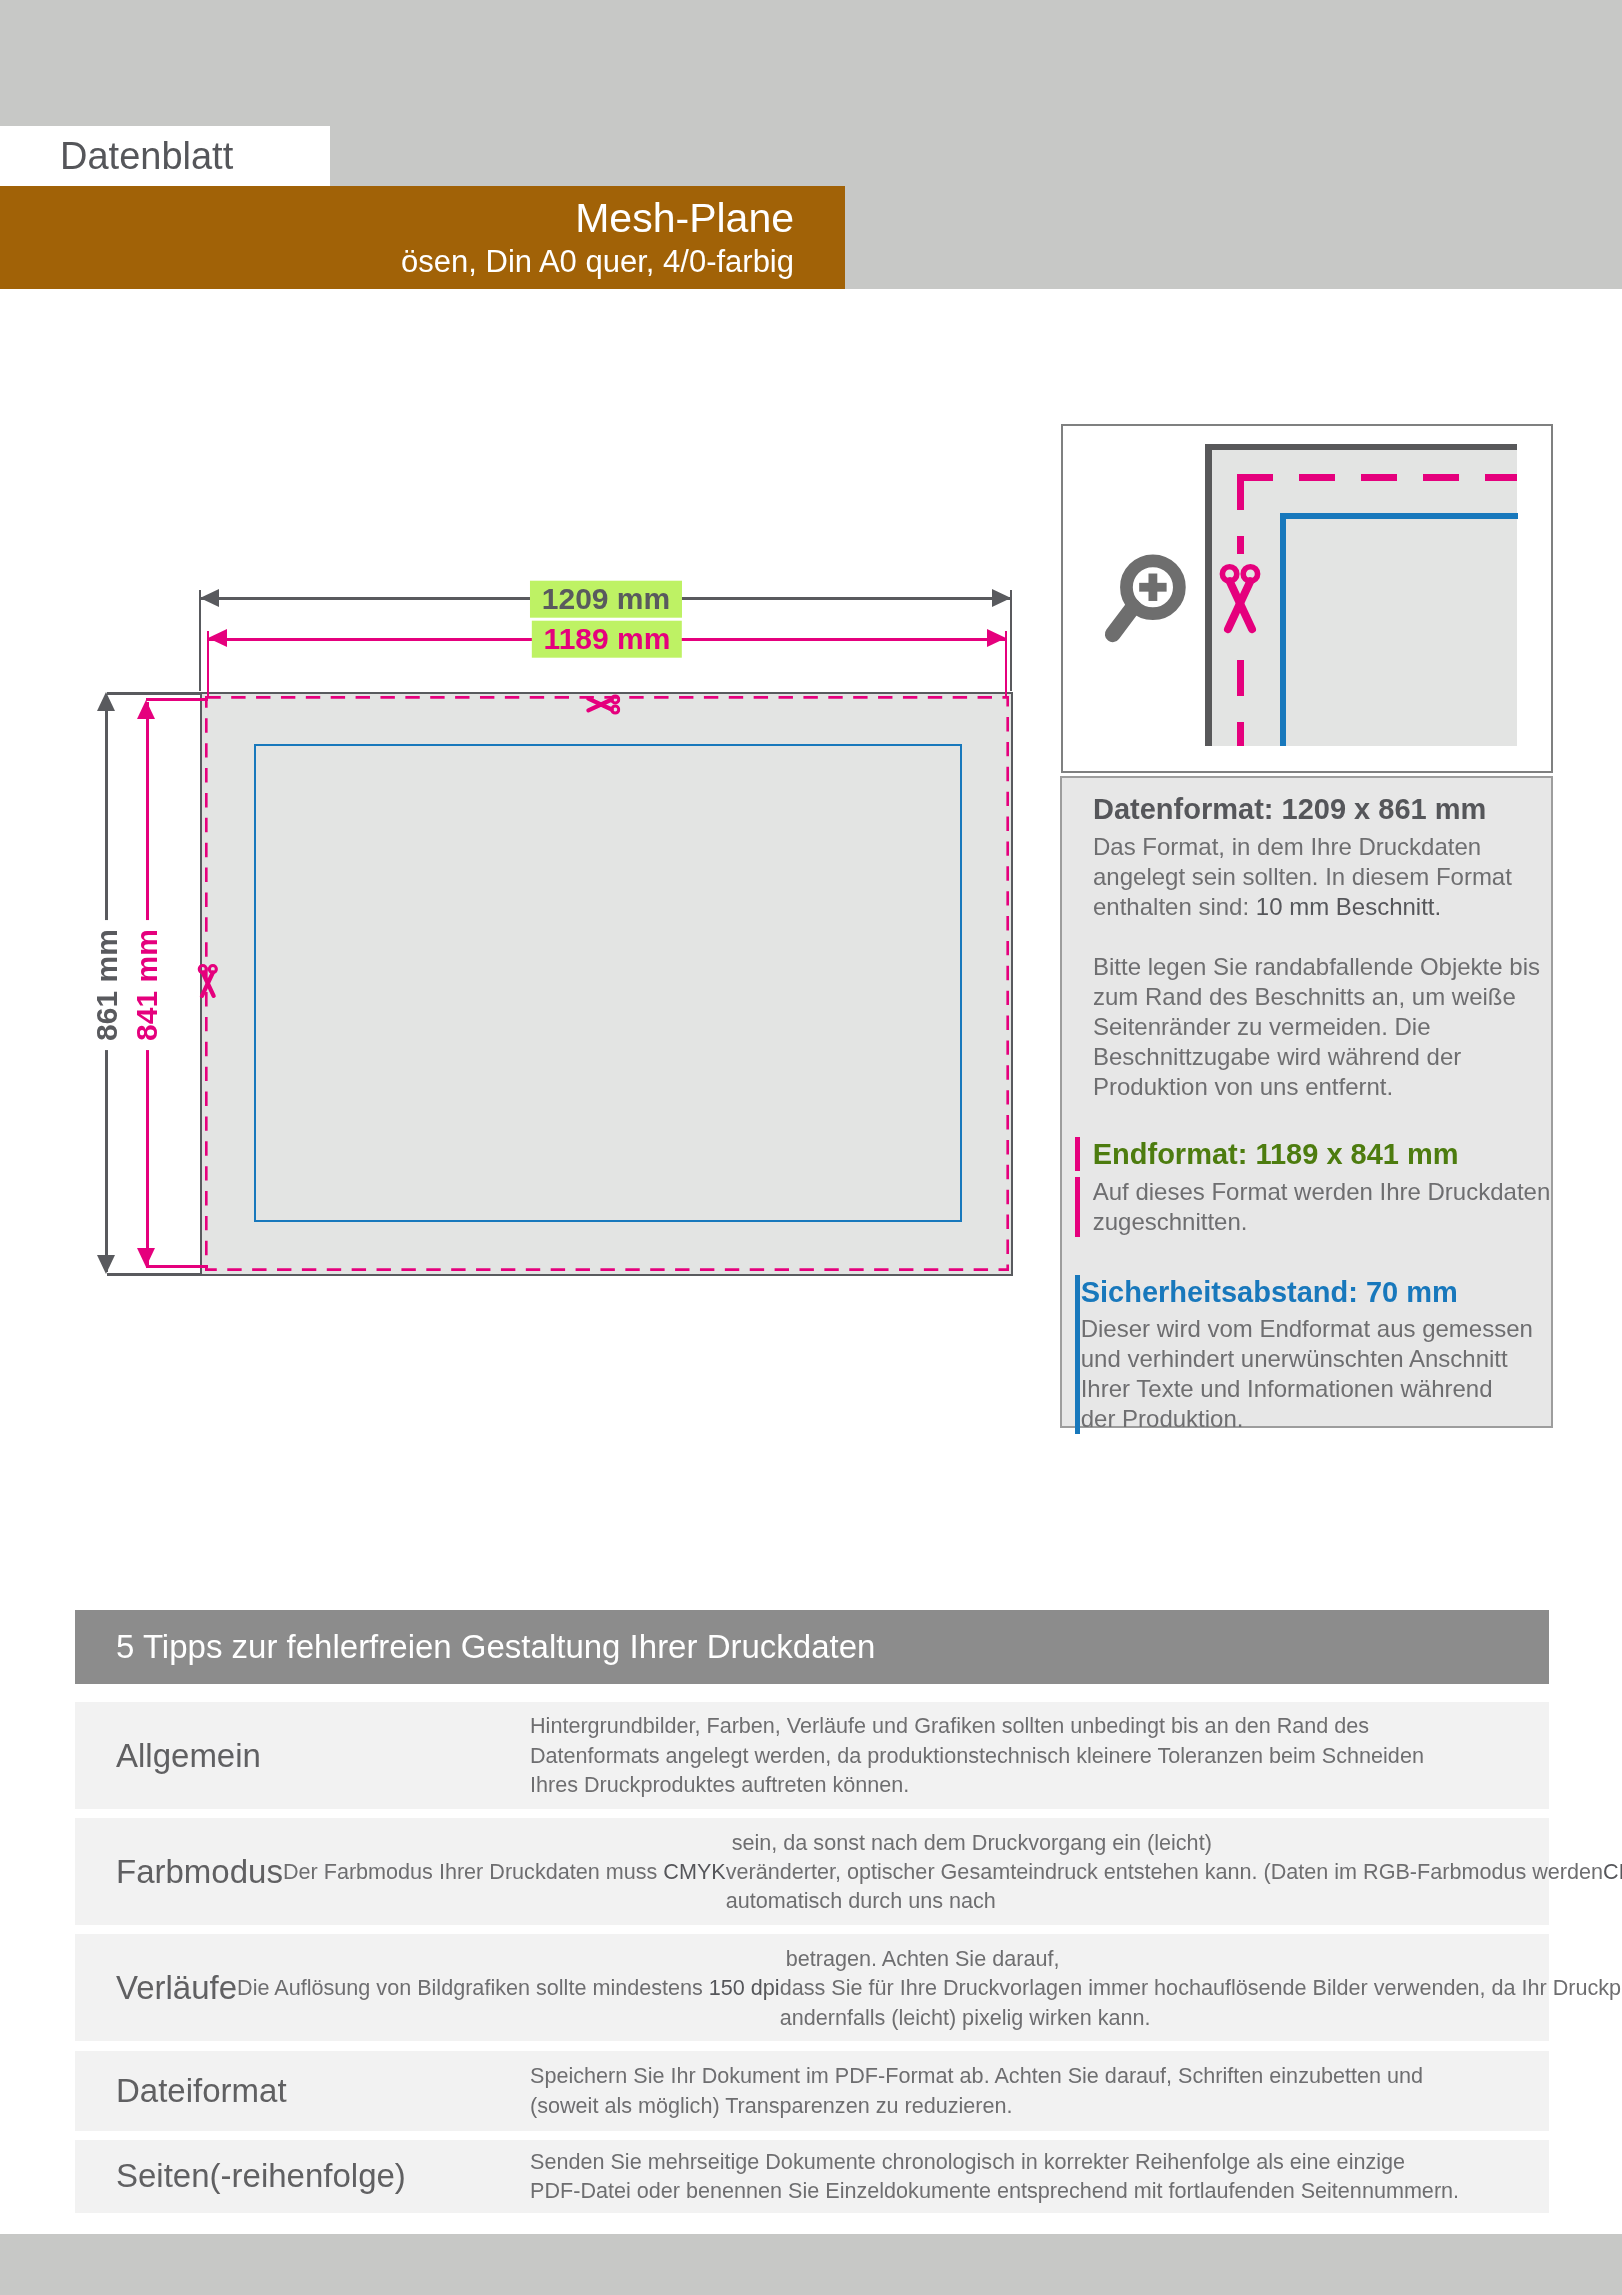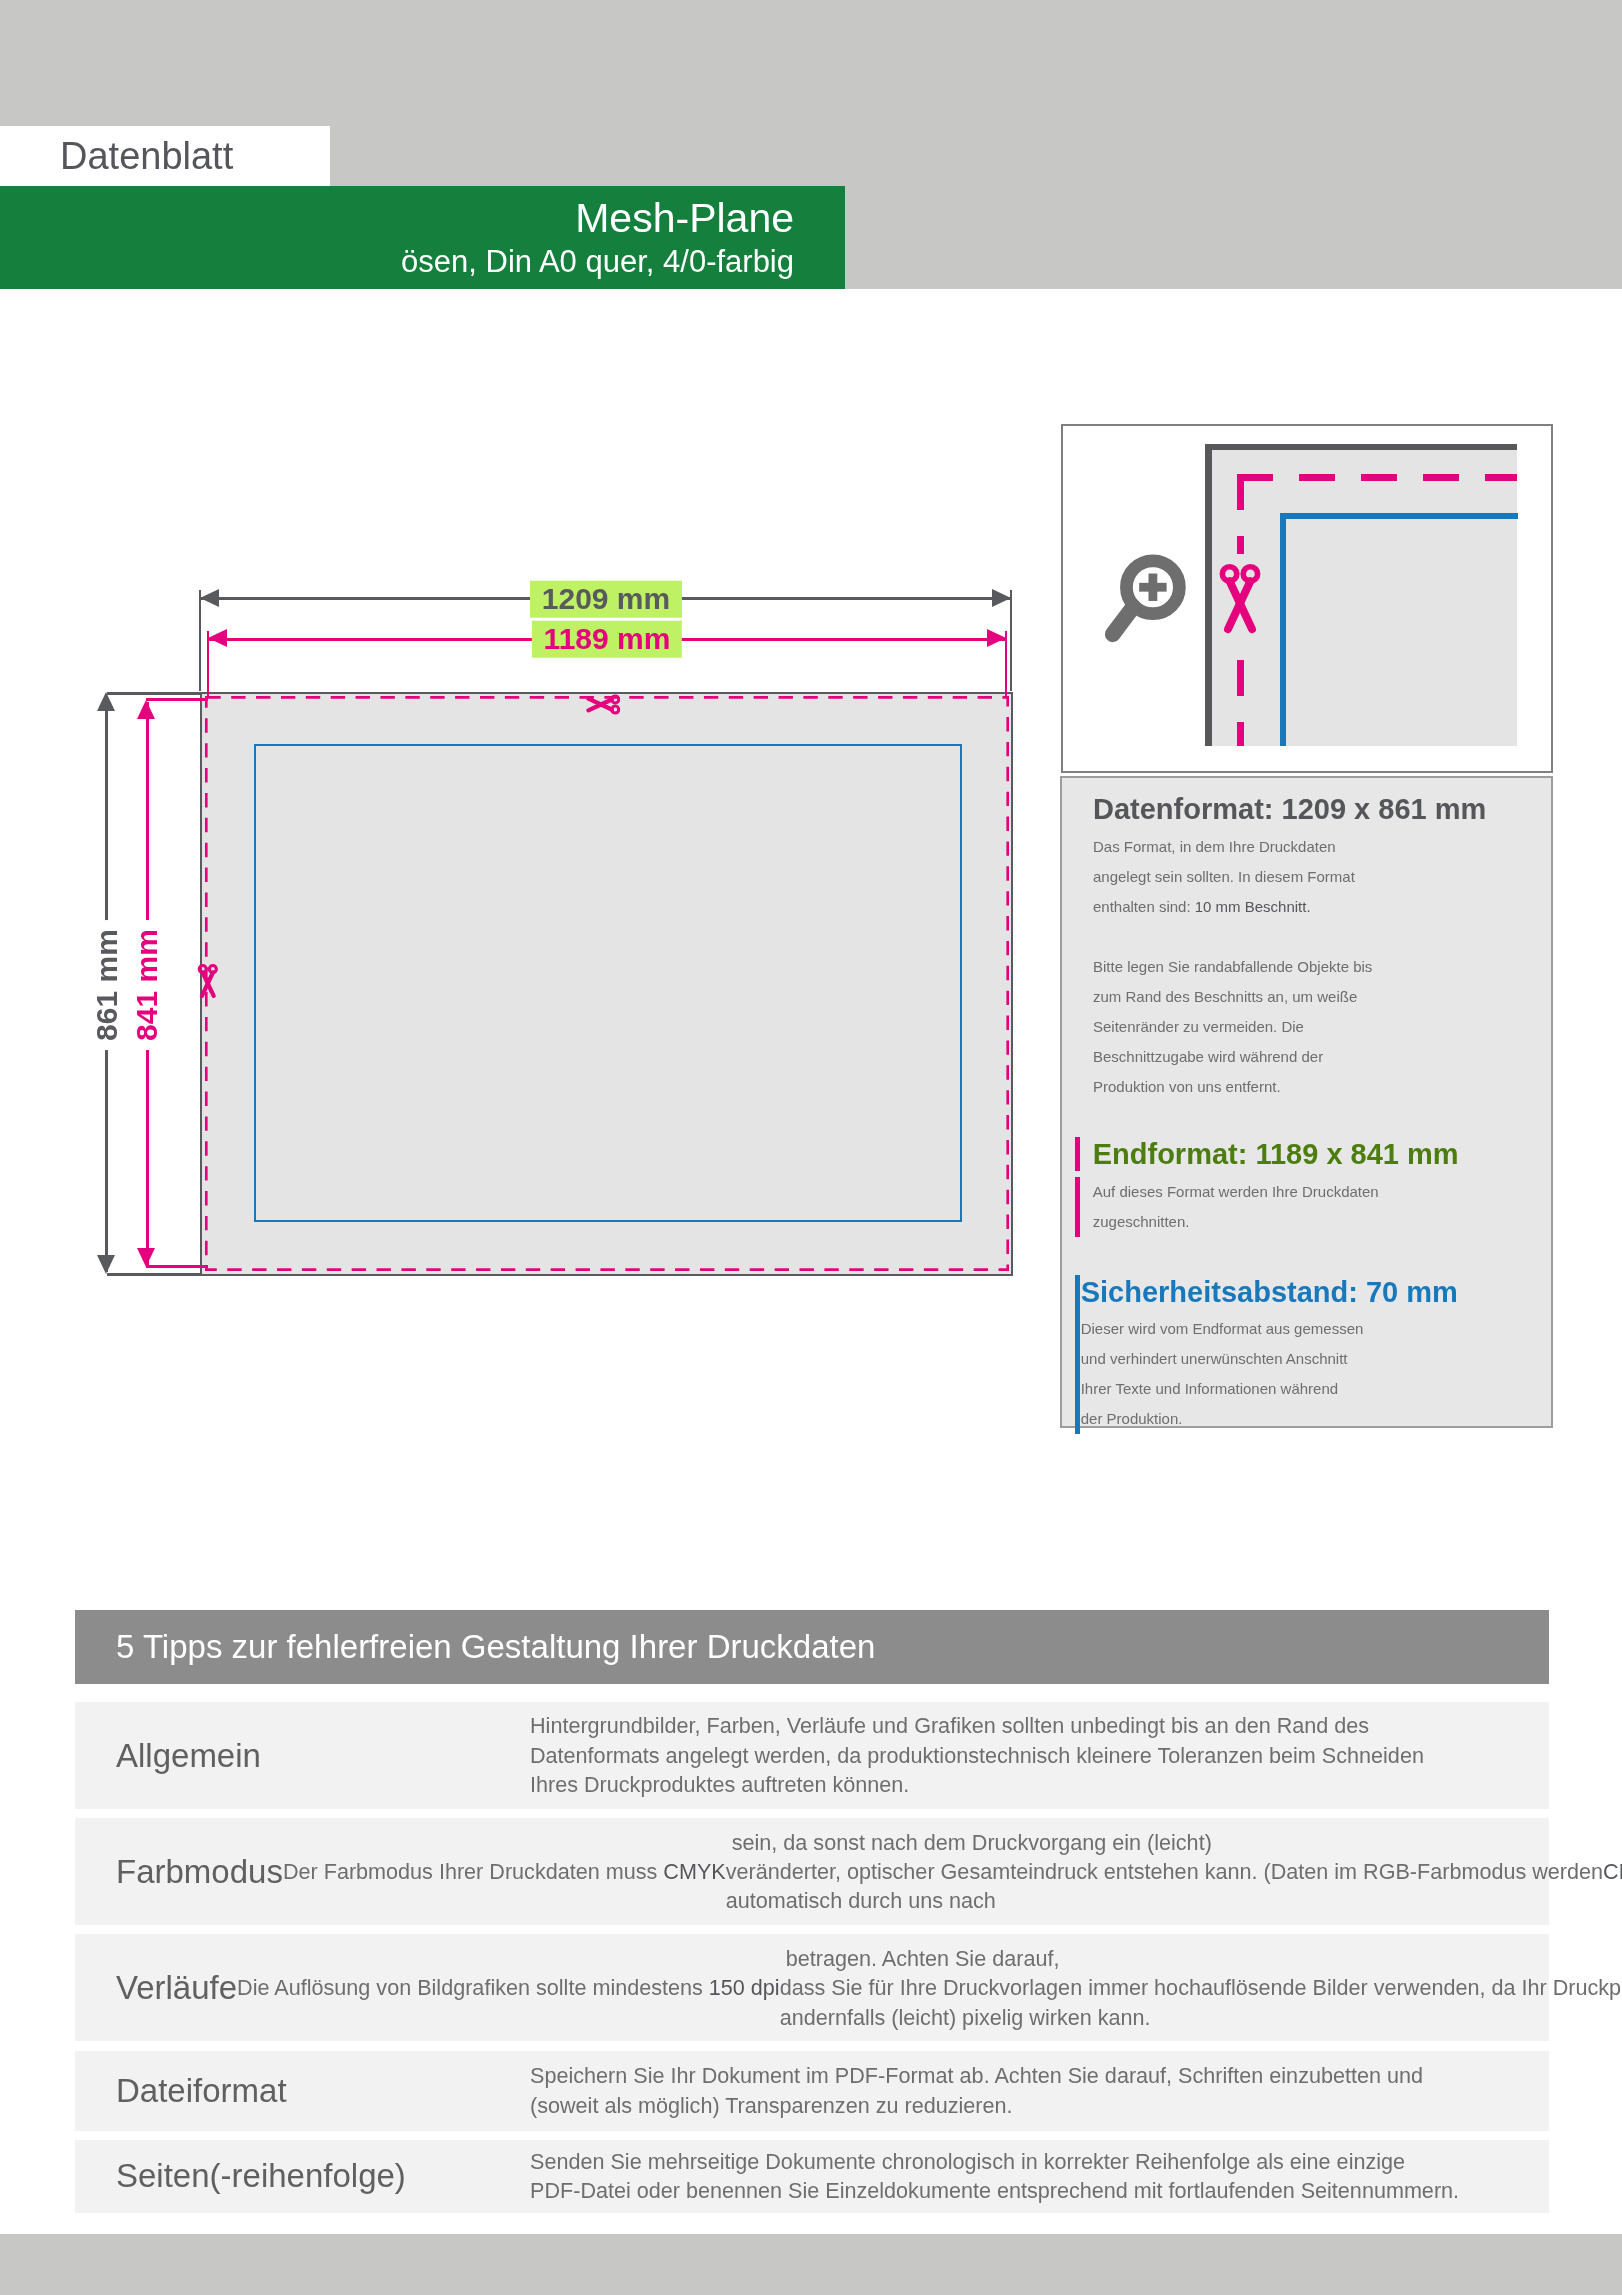--- a/index.html
+++ b/index.html
@@ -5,21 +5,21 @@
   html,body{margin:0;padding:0;background:#fff;}
   .page{position:relative;width:1623px;height:2295px;background:#fff;overflow:hidden;
         font-family:"Liberation Sans",sans-serif;color:#58585a;}
   .abs{position:absolute;}
 
   
   .header-bg{left:0;top:0;width:1623px;height:289px;background:#c7c8c6;}
   .sheet-label-box{left:0;top:126px;width:330px;height:60px;background:#fff;
       display:flex;align-items:center;padding-left:60px;box-sizing:border-box;}
   .sheet-label{font-size:38px;color:#55565a;}
-  .title-band{left:0;top:186px;width:845px;height:103px;background:#15803d;color:#fff;
+  .title-band{left:0;top:186px;width:845px;height:103px;background:#a16207;color:#fff;
       text-align:right;padding-right:51px;box-sizing:border-box;}
   .title-main{font-size:41px;line-height:50px;margin-top:6.5px;}
   .title-sub{font-size:31px;line-height:37px;}
 
   
   .dim-line{background:#595a5e;}
   .dim-line.m{background:#e5007d;}
   .dim-label{font-size:30px;font-weight:bold;background:#bef264;padding:1.3px 11.8px;white-space:nowrap;}
   .dim-label.g{color:#595a5e;}
   .dim-label.m{color:#e5007d;}
@@ -45,21 +45,21 @@
   .mdash-h{background:repeating-linear-gradient(90deg,#e5007d 0 36px,transparent 36px 62px);}
   .mdash-v{background:repeating-linear-gradient(180deg,#e5007d 0 36px,transparent 36px 62px);}
   .blline{background:#1878bc;}
 
   
   .info-panel{left:1060px;top:776px;width:493px;height:652px;background:#e7e7e7;
       border:2px solid #9d9d9d;box-sizing:border-box;padding:14.4px 10.5px 0 31px;}
   .info-h{font-size:29px;font-weight:bold;line-height:34px;margin:0;color:#55565a;}
   .info-h.m{color:#4d7c0f;}
   .info-h.bl{color:#1878bc;}
-  .rich{font-size:15px;line-height:30px;color:#6e6e70;white-space:pre;margin:0;}
+  .rich{font-size:24px;line-height:30px;color:#6e6e70;white-space:pre;margin:0;}
   .rich .b{font-weight:normal;color:#55565a;}
   .gap1{margin-top:5.2px;}
   .sec-end-h{margin-left:-18.3px;border-left:5.2px solid #e5007d;padding-left:13px;margin-top:35px;}
   .sec-end-b{margin-left:-18.3px;border-left:5.2px solid #e5007d;padding-left:13px;margin-top:6.5px;}
   .sec-sich{margin-left:-18.3px;border-left:5.2px solid #1878bc;padding-left:1px;margin-top:38px;}
   .mt46{margin-top:30px;}
 
   
   .tips-band{left:75px;top:1610px;width:1474px;height:74px;background:#8c8c8c;color:#fff;
       font-size:33px;display:flex;align-items:center;padding-left:41px;box-sizing:border-box;}

